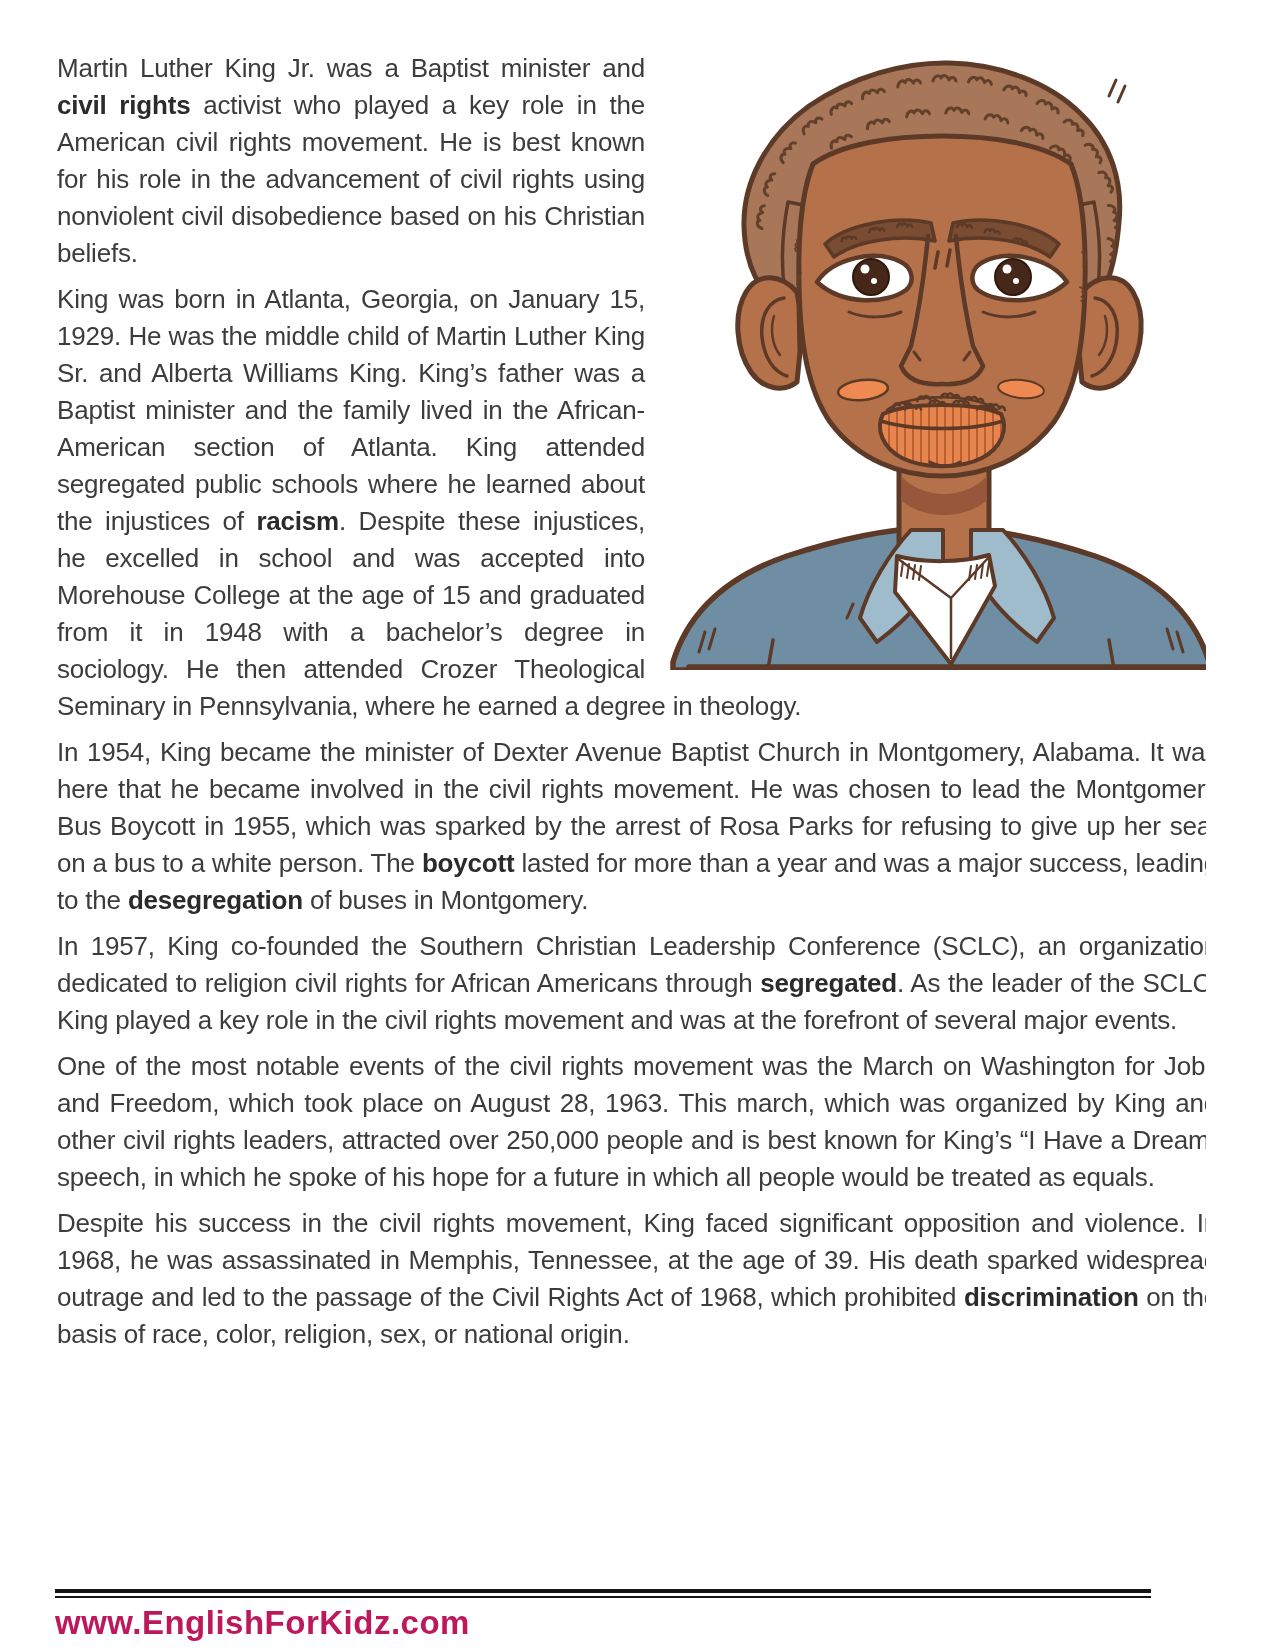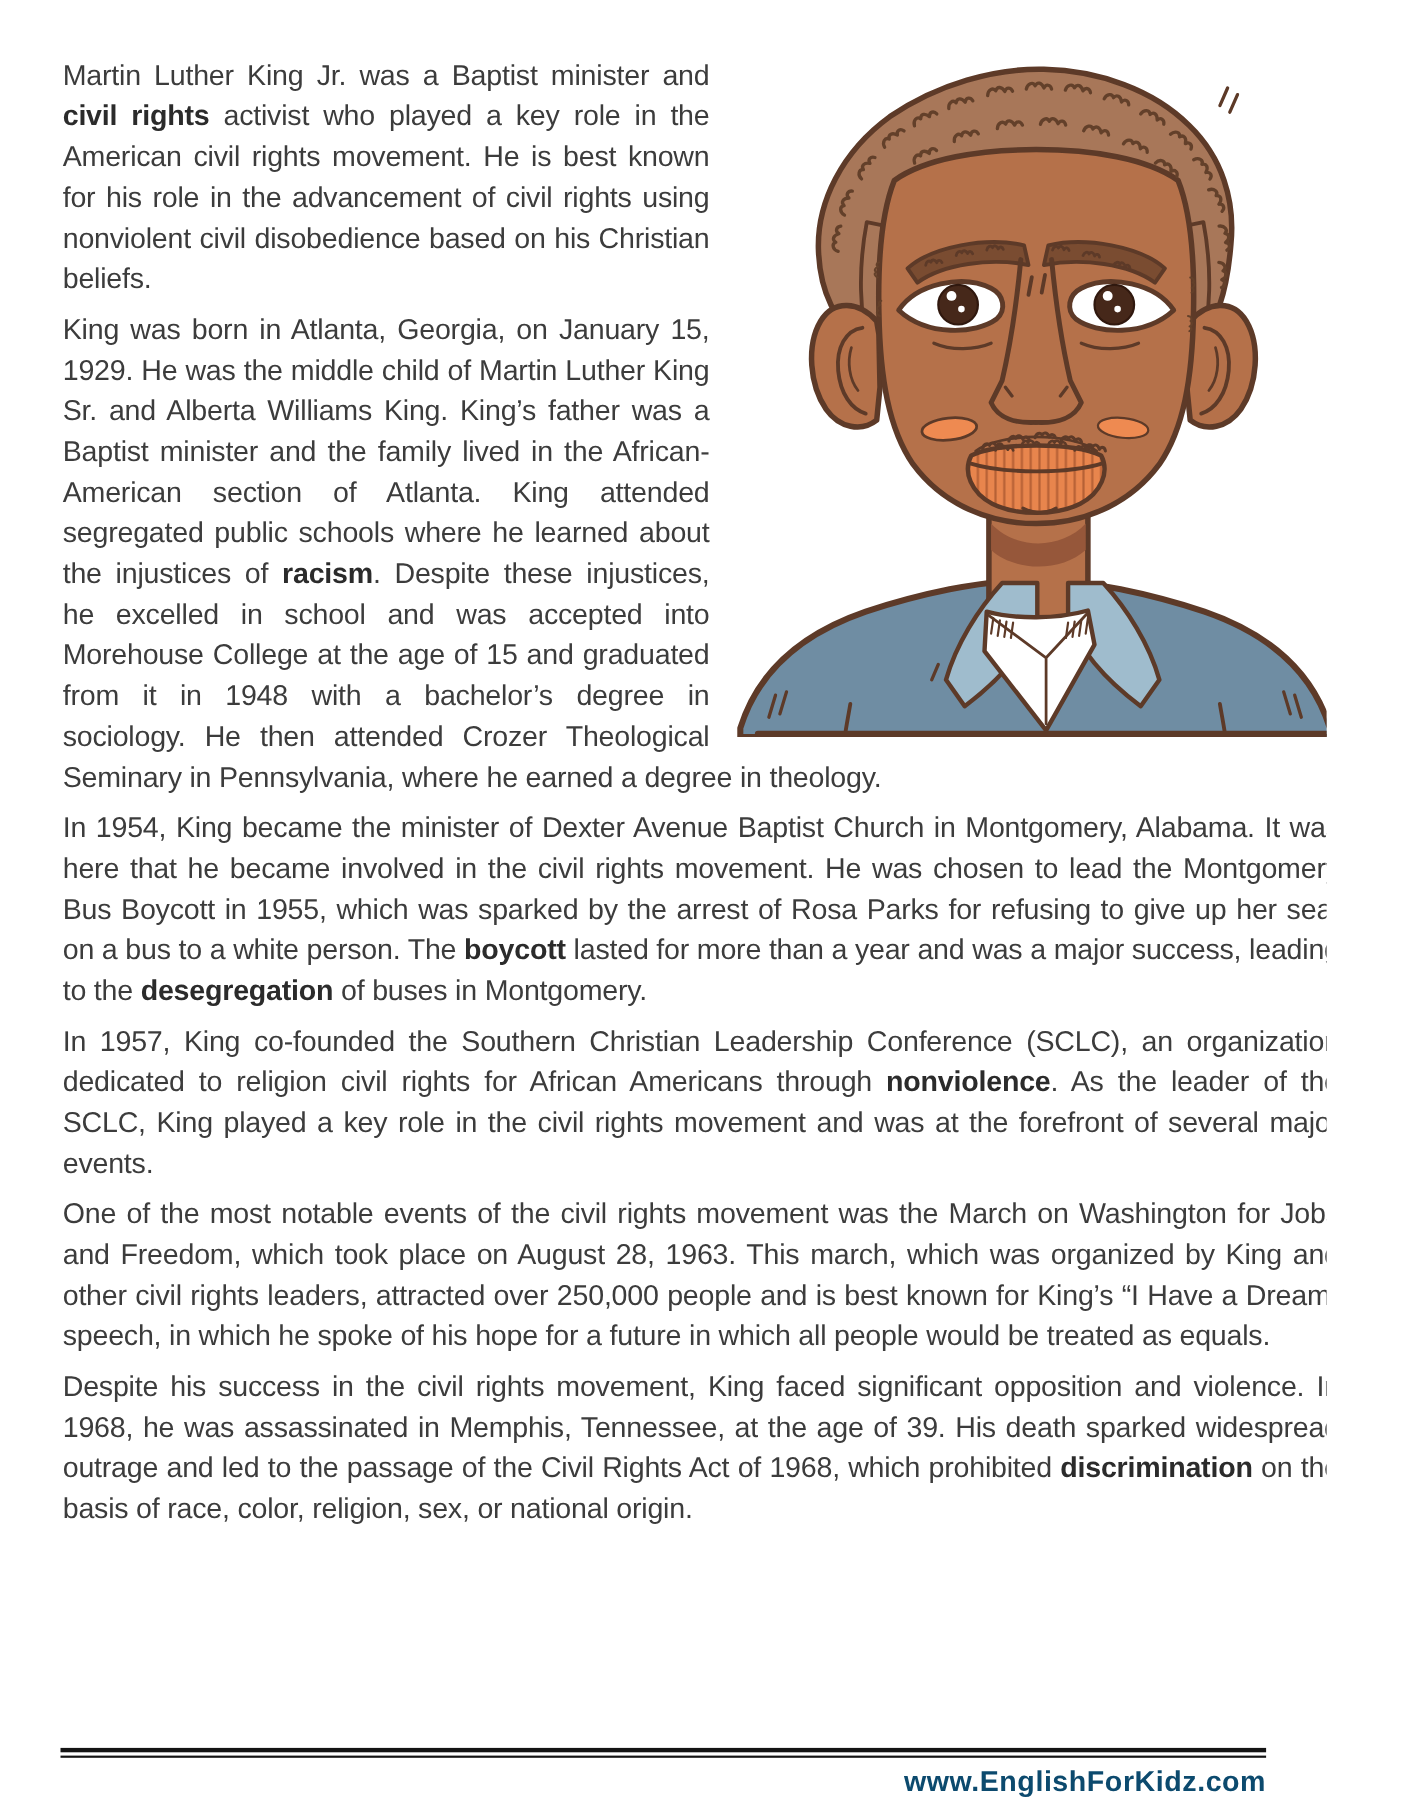--- a/index.html
+++ b/index.html
@@ -16,22 +16,22 @@
   .para strong{font-weight:700;color:#2b2b2b;}
   .content p:nth-of-type(n+3){clear:both;}
   .portrait{
     float:right;width:557px;height:618px;margin:2px 0 12px 16px;
   }
   .portrait svg{display:block;width:100%;height:100%;}
   .footer{position:absolute;left:55px;right:55px;top:1589px;}
   .rule-thick{border-top:4px solid #141414;}
   .rule-thin{border-top:2px solid #141414;margin-top:3px;}
   .site{
-    margin-top:6px;text-align:right;font-size:26px;font-weight:bold;
-    color:#0c4a6e;letter-spacing:0.5px;font-family:"Liberation Sans",sans-serif;
+    margin-top:6px;text-align:left;font-size:33px;font-weight:bold;
+    color:#be185d;letter-spacing:0.5px;font-family:"Liberation Sans",sans-serif;
   }
 </style>
 </head>
 <body>
 
 <div class="page">
 
   <div class="content" id="article-body">
     <figure class="portrait" style="margin-right:0;">
       <svg viewBox="0 0 557 618" xmlns="http://www.w3.org/2000/svg">
@@ -180,21 +180,21 @@
           </g>
 
           <path d="M269,410 C279,415 290,415 299,410" fill="none" stroke="#5d3a28" stroke-width="3"></path>
         </g>
       </svg>
     </figure>
 
   <p class="para"><span>Martin Luther King Jr. was a Baptist minister and </span><strong>civil rights</strong><span> activist who played a key role in the American civil rights movement. He is best known for his role in the advancement of civil rights using nonviolent civil disobedience based on his Christian beliefs.</span></p>
       <p class="para"><span>King was born in Atlanta, Georgia, on January 15, 1929. He was the middle child of Martin Luther King Sr. and Alberta Williams King. King’s father was a Baptist minister and the family lived in the African-American section of Atlanta. King attended segregated public schools where he learned about the injustices of </span><strong>racism</strong><span>. Despite these injustices, he excelled in school and was accepted into Morehouse College at the age of 15 and graduated from it in 1948 with a bachelor’s degree in sociology. He then attended Crozer Theological Seminary in Pennsylvania, where he earned a degree in theology.</span></p>
       <p class="para"><span>In 1954, King became the minister of Dexter Avenue Baptist Church in Montgomery, Alabama. It was here that he became involved in the civil rights movement. He was chosen to lead the Montgomery Bus Boycott in 1955, which was sparked by the arrest of Rosa Parks for refusing to give up her seat on a bus to a white person. The </span><strong>boycott</strong><span> lasted for more than a year and was a major success, leading to the </span><strong>desegregation</strong><span> of buses in Montgomery.</span></p>
-      <p class="para"><span>In 1957, King co-founded the Southern Christian Leadership Conference (SCLC), an organization dedicated to religion civil rights for African Americans through </span><strong>nonviolence</strong><span>. As the leader of the SCLC, King played a key role in the civil rights movement and was at the forefront of several major events.</span></p>
+      <p class="para"><span>In 1957, King co-founded the Southern Christian Leadership Conference (SCLC), an organization dedicated to religion civil rights for African Americans through </span><strong>segregated</strong><span>. As the leader of the SCLC, King played a key role in the civil rights movement and was at the forefront of several major events.</span></p>
       <p class="para"><span>One of the most notable events of the civil rights movement was the March on Washington for Jobs and Freedom, which took place on August 28, 1963. This march, which was organized by King and other civil rights leaders, attracted over 250,000 people and is best known for King’s “I Have a Dream” speech, in which he spoke of his hope for a future in which all people would be treated as equals.</span></p>
       <p class="para"><span>Despite his success in the civil rights movement, King faced significant opposition and violence. In 1968, he was assassinated in Memphis, Tennessee, at the age of 39. His death sparked widespread outrage and led to the passage of the Civil Rights Act of 1968, which prohibited </span><strong>discrimination</strong><span> on the basis of race, color, religion, sex, or national origin.</span></p>
     </div>
 
   <div class="footer">
     <div class="rule-thick"></div>
     <div class="rule-thin"></div>
     <div class="site">www.EnglishForKidz.com</div>
   </div>
 

